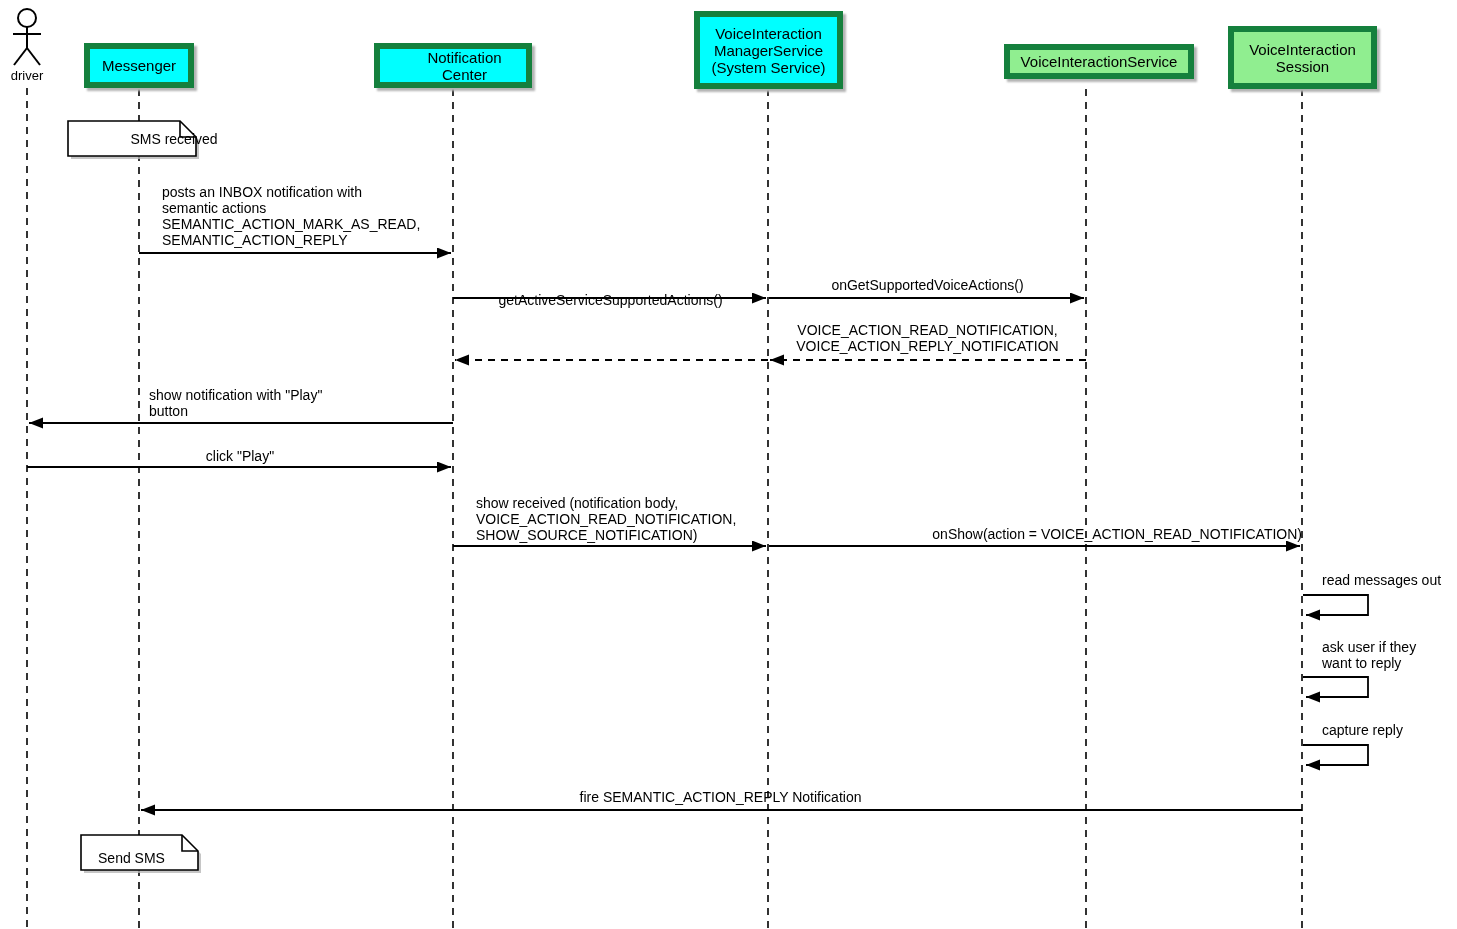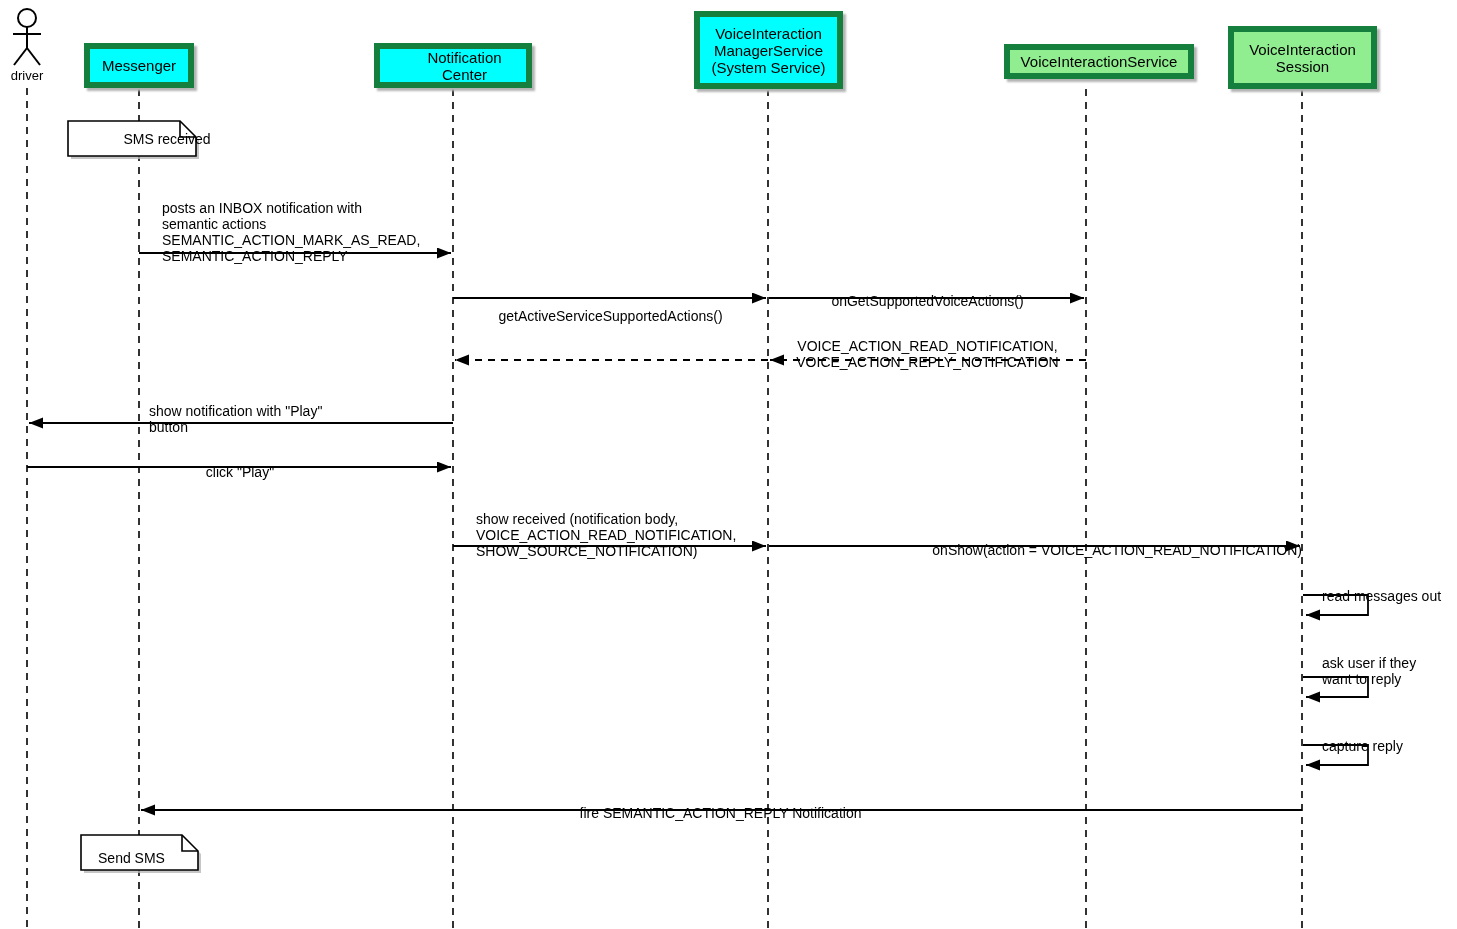--- a/index.html
+++ b/index.html
@@ -10,21 +10,21 @@
   #wires{position:absolute;left:0;top:0;}
   .pbox{
     position:absolute;display:flex;align-items:center;justify-content:center;
     border:6px solid #15803d;box-sizing:border-box;text-align:center;
     font-size:15px;line-height:17px;box-shadow:3px 3px 2px #b4b4b4;
   }
   .pbox span{white-space:pre-line;}
   .cyan{background:#00ffff;}
   .green{background:#90ee90;}
   .lbl{
-    position:absolute;font-size:14px;line-height:16px;white-space:pre-line;margin-top:16px;
+    position:absolute;font-size:14px;line-height:16px;white-space:pre-line;
   }
   .ctr{text-align:center;}
   .notelbl{
     position:absolute;display:flex;align-items:center;justify-content:center;
     font-size:14px;
   }
   .actorlbl{position:absolute;text-align:center;font-size:13px;}
 </style>
 </head>
 <body>
@@ -102,21 +102,21 @@
 
   <div class="pbox green" style="left:1004px;top:44px;width:190px;height:35px;">
     <span>VoiceInteractionService</span>
   </div>
 
   <div class="pbox green" style="left:1228px;top:26px;width:149px;height:63px;">
     <span>VoiceInteraction
 Session</span>
   </div>
 
-  <div class="notelbl" style="left:73px;top:121px;width:112px;height:35px;padding-left:38px;">SMS received</div>
+  <div class="notelbl" style="left:80px;top:121px;width:112px;height:35px;padding-left:38px;">SMS received</div>
   <div class="notelbl" style="left:81px;top:835px;width:101px;height:46px;">Send SMS</div>
 
   <div class="lbl" style="left:162px;top:184px;">posts an INBOX notification with
 semantic actions
 SEMANTIC_ACTION_MARK_AS_READ,
 SEMANTIC_ACTION_REPLY</div>
 
   <div class="lbl ctr" style="left:453px;top:292px;width:315px;">getActiveServiceSupportedActions()</div>
 
   <div class="lbl ctr" style="left:769px;top:277px;width:317px;">onGetSupportedVoiceActions()</div>

